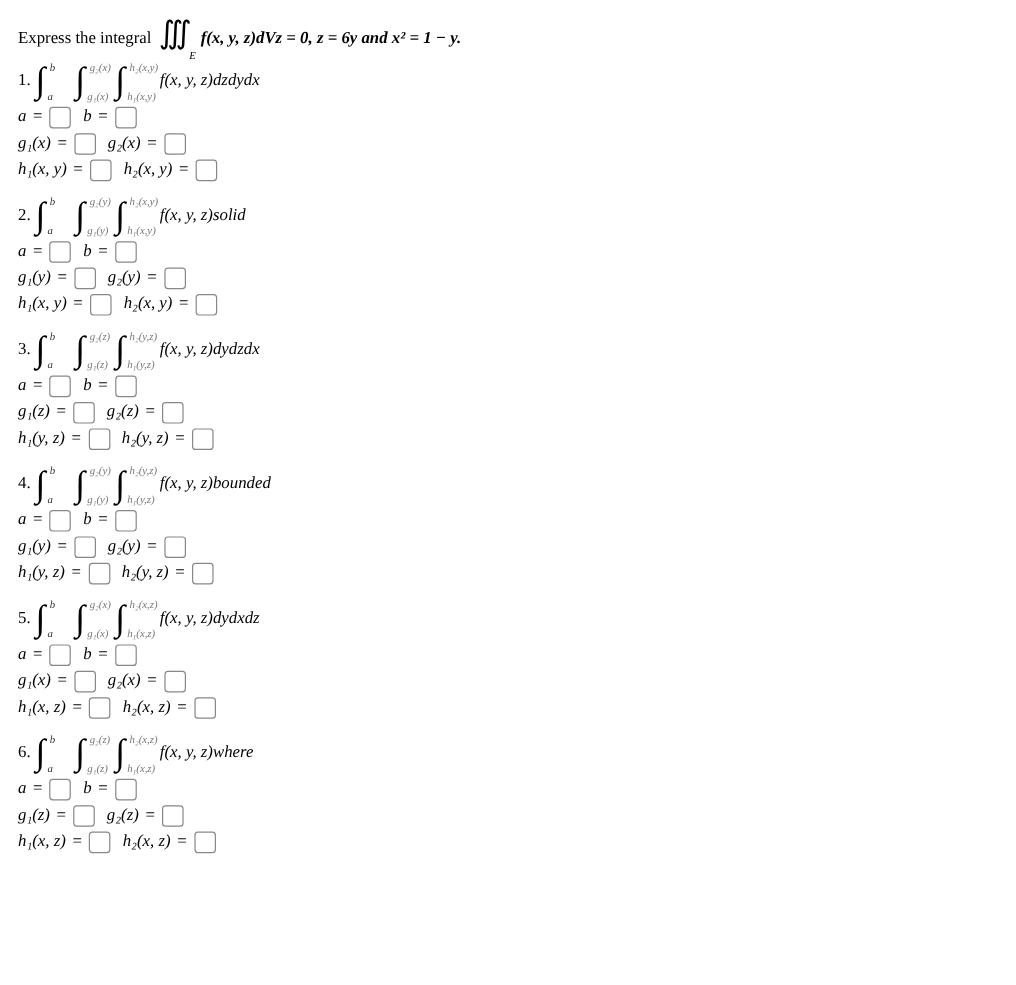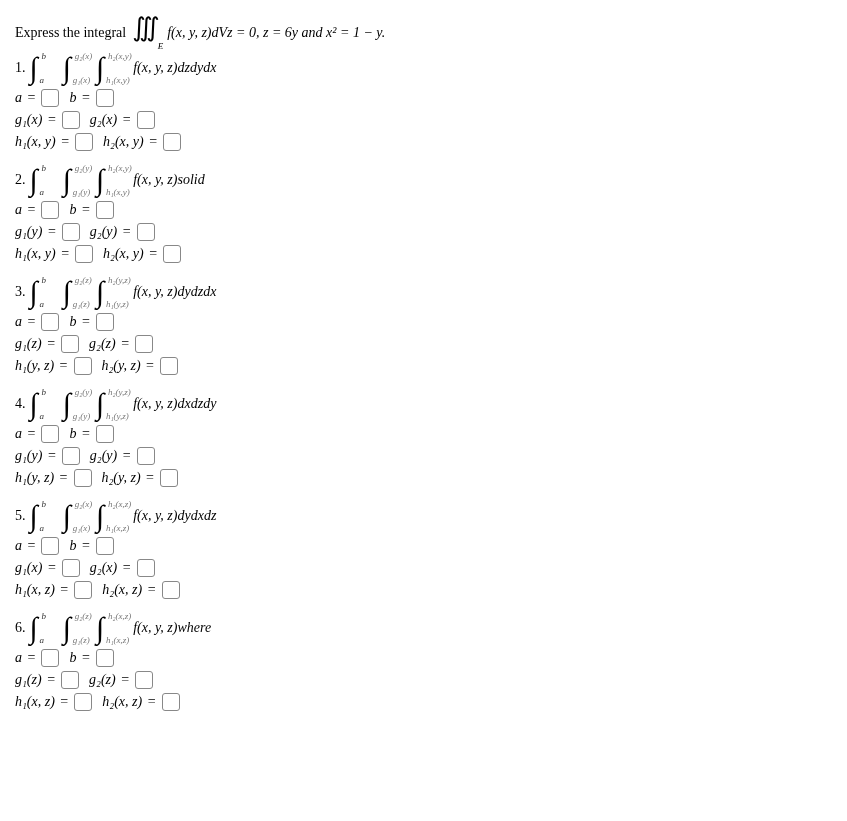--- a/index.html
+++ b/index.html
@@ -13,20 +13,21 @@
     box-sizing: border-box;
   }
   .problem-line {
     display: flex;
     align-items: flex-end;
     flex-wrap: wrap;
     margin-bottom: 12px;
   }
   .math {
     font-style: italic;
+    font-weight: bold;
   }
   .triple-int {
     font-size: 26px;
     font-style: normal;
     position: relative;
     top: 2px;
   }
   .part {
     margin-bottom: 14px;
     margin-left: 0px;
@@ -254,21 +255,21 @@
           <span class="int-glyph">∫</span>
           <span class="sub">g₁(y)</span>
         </span>
         <span class="int-spacer"></span>
         <span class="int-sym">
           <span class="sup">h₂(y,z)</span>
           <span class="int-glyph">∫</span>
           <span class="sub">h₁(y,z)</span>
         </span>
         <span class="int-spacer"></span>
-        <span class="integrand">f(x, y, z)dxdzdy</span>
+        <span class="integrand">f(x, y, z)bounded</span>
       </div>
       <div class="limits-row">
         <span><span class="fn">a <span class="eq">=</span></span></span>
         <input class="box" style="">
         <span style="margin-left: 6px;"><span class="fn">b <span class="eq">=</span></span></span>
         <input class="box" style="">
       </div>
       <div class="limits-row">
         <span><span class="fn">g₁(y) <span class="eq">=</span></span></span>
         <input class="box" style="">

